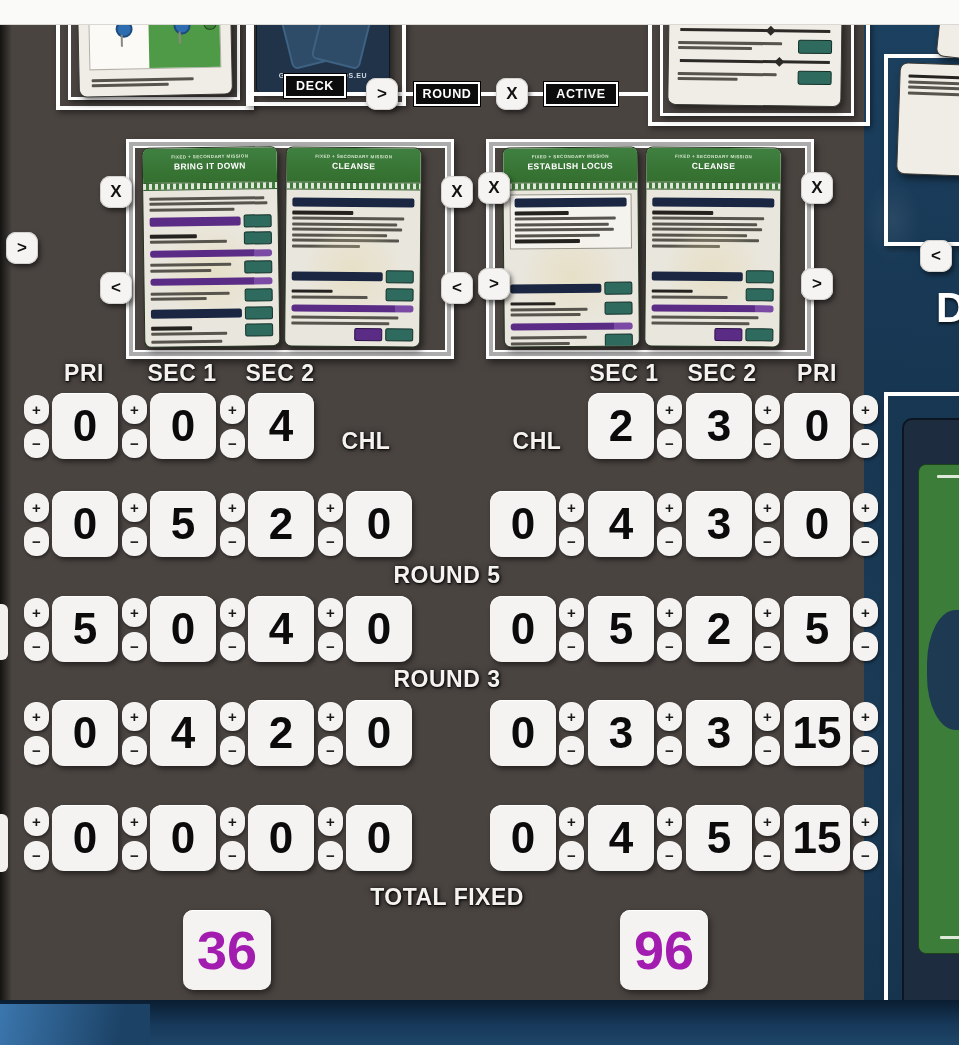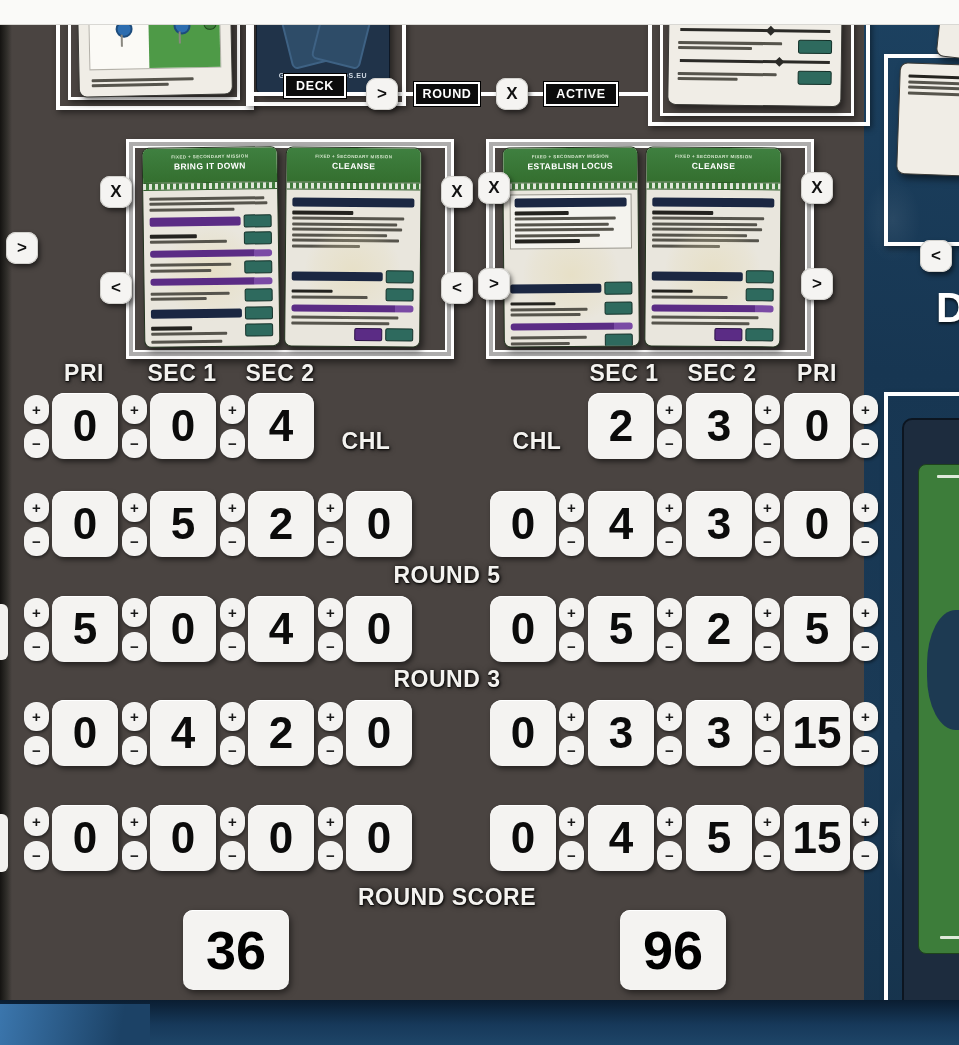--- a/index.html
+++ b/index.html
@@ -85,22 +85,22 @@
   
   .lbl{position:absolute;color:#f4f3f0;font-weight:700;font-size:23px;text-align:center;z-index:10;
     text-shadow:0 1px 0 #141210,1px 1px 3px rgba(0,0,0,.95),0 0 6px rgba(0,0,0,.6);
     letter-spacing:.5px;white-space:nowrap;}
   .ctr{position:absolute;display:flex;align-items:center;gap:3px;height:68px;z-index:10;}
   .vbox{width:66px;height:66px;background:#f4f3f1;border-radius:12px;display:flex;align-items:center;justify-content:center;
     font-size:44px;font-weight:700;color:#0b0b0b;box-shadow:2px 3px 5px rgba(0,0,0,.5),inset 0 1px 0 #fff;cursor:pointer;}
   .pm{display:flex;flex-direction:column;gap:5px;}
   .pmb{width:25px;height:29px;background:#f4f3f1;border-radius:12px;display:flex;align-items:center;justify-content:center;
     font-size:15px;font-weight:700;color:#191919;box-shadow:1px 2px 3px rgba(0,0,0,.45);cursor:pointer;line-height:1;}
-  .total{position:absolute;width:106px;height:80px;background:#f4f3f1;border-radius:10px;display:flex;align-items:center;
-    justify-content:center;font-size:54px;font-weight:700;color:#000000;z-index:10;
+  .total{position:absolute;width:88px;height:80px;background:#f4f3f1;border-radius:10px;display:flex;align-items:center;
+    justify-content:center;font-size:54px;font-weight:700;color:#a21caf;z-index:10;
     box-shadow:2px 3px 6px rgba(0,0,0,.5),inset 0 1px 0 #fff;}
 </style>
 </head>
 <body>
 
 <div class="stage">
 
   <div class="right-table"></div>
   <div class="left-edge"></div>
   <div class="edge-nub" style="left:0;top:604px;height:56px"></div>
@@ -384,21 +384,21 @@
   <div class="lbl" style="left:44px;top:360px;width:80px">PRI</div>
   <div class="lbl" style="left:132px;top:360px;width:100px">SEC 1</div>
   <div class="lbl" style="left:230px;top:360px;width:100px">SEC 2</div>
   <div class="lbl" style="left:574px;top:360px;width:100px">SEC 1</div>
   <div class="lbl" style="left:672px;top:360px;width:100px">SEC 2</div>
   <div class="lbl" style="left:777px;top:360px;width:80px">PRI</div>
   <div class="lbl" style="left:316px;top:428px;width:100px">CHL</div>
   <div class="lbl" style="left:487px;top:428px;width:100px">CHL</div>
   <div class="lbl" style="left:347px;top:562px;width:200px">ROUND 5</div>
   <div class="lbl" style="left:347px;top:666px;width:200px">ROUND 3</div>
-  <div class="lbl" style="left:297px;top:884px;width:300px">ROUND SCORE</div>
+  <div class="lbl" style="left:297px;top:884px;width:300px">TOTAL FIXED</div>
 
   <div class="ctr" style="left:24px;top:392px">
       <div class="pm">
         <div class="pmb">+</div>
         <div class="pmb">−</div>
       </div>
       <div class="vbox">0</div>
     </div>
   <div class="ctr" style="left:122px;top:392px">
       <div class="pm">

